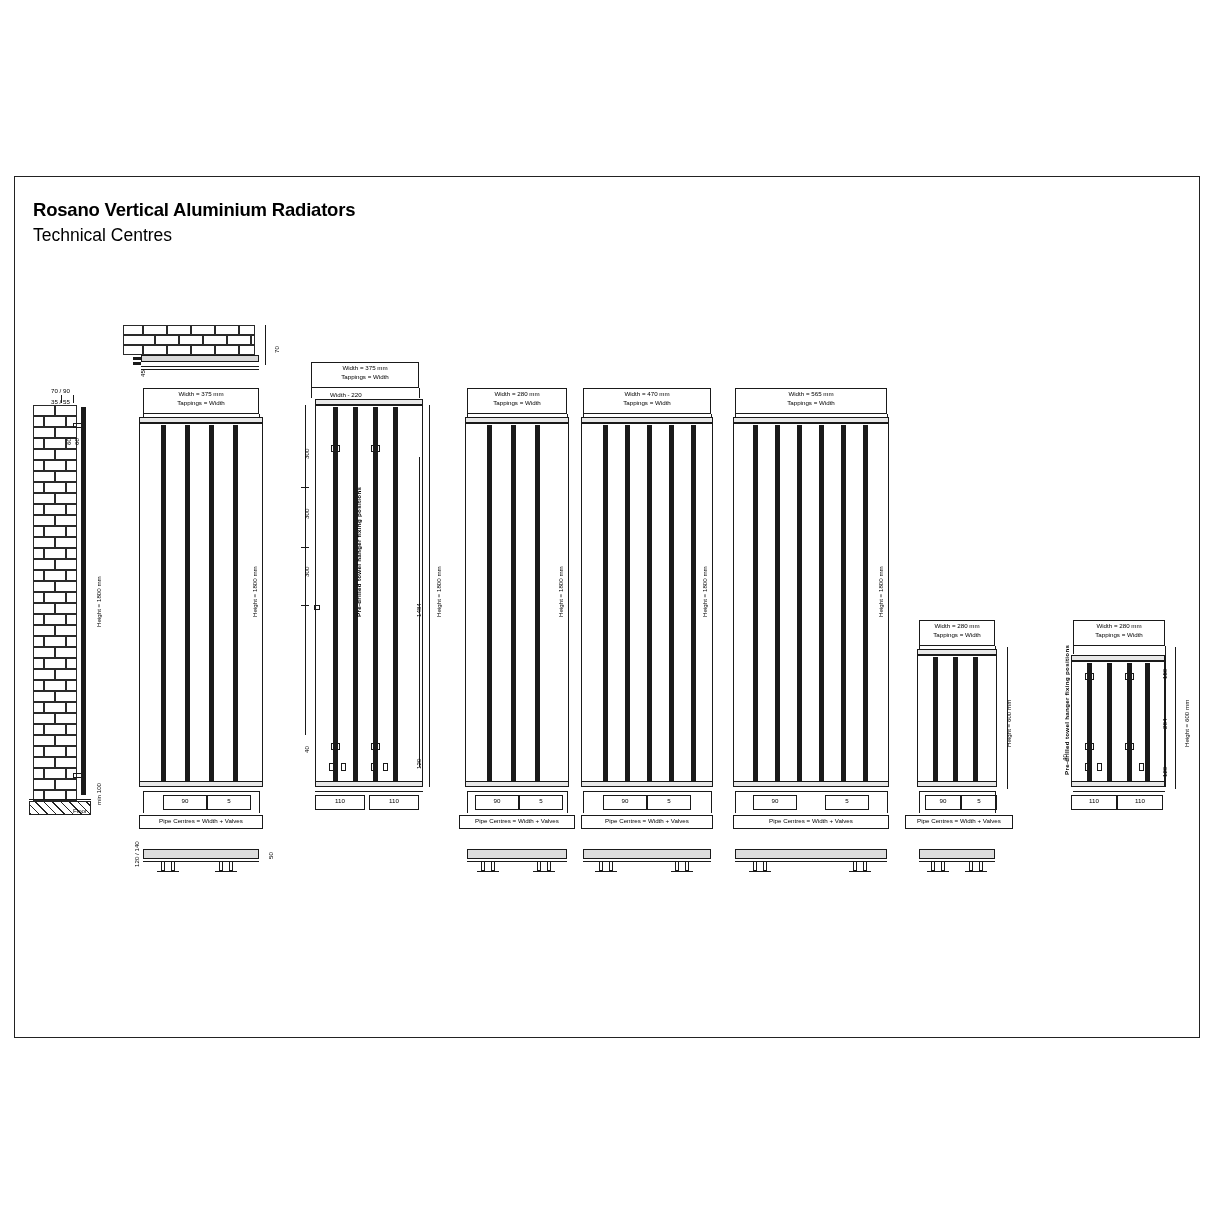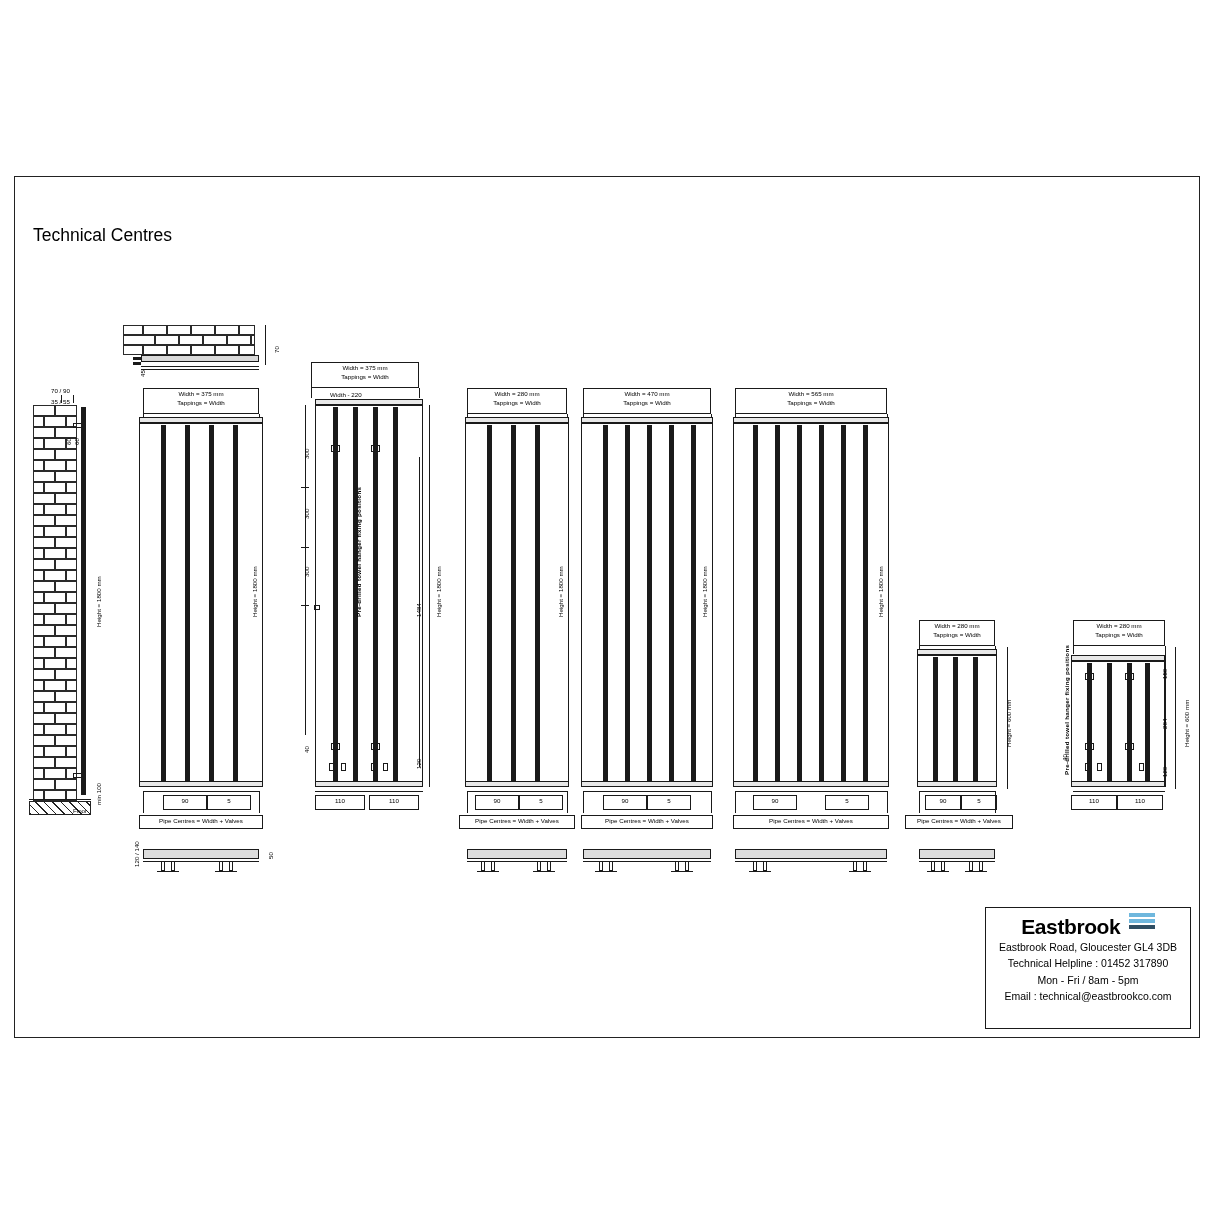--- a/index.html
+++ b/index.html
@@ -116,20 +116,21 @@
   #logo-panel .line {
     font-size: 10.5px;
     line-height: 1.55;
   }
 </style>
 </head>
 <body>
 
 <div id="sheet">
 
+  <div class="title-main">Rosano Vertical Aluminium Radiators</div>
   <div class="title-sub">Technical Centres</div>
 
   <div>
 
     <div class="brick" style="left:108px; top:148px; width:20px; height:10px;"></div>
     <div class="brick" style="left:128px; top:148px; width:24px; height:10px;"></div>
     <div class="brick" style="left:152px; top:148px; width:24px; height:10px;"></div>
     <div class="brick" style="left:176px; top:148px; width:24px; height:10px;"></div>
     <div class="brick" style="left:200px; top:148px; width:24px; height:10px;"></div>
     <div class="brick" style="left:224px; top:148px; width:16px; height:10px;"></div>
@@ -571,26 +572,14 @@
     <div class="dimbox" style="left:1102px; top:618px; width:46px; height:15px;">
       <span>110</span>
     </div>
 
     <div class="box" style="left:1070px; top:586px; width:5px; height:8px;"></div>
     <div class="box" style="left:1082px; top:586px; width:5px; height:8px;"></div>
     <div class="box" style="left:1112px; top:586px; width:5px; height:8px;"></div>
     <div class="box" style="left:1124px; top:586px; width:5px; height:8px;"></div>
   </div>
 
-  <div id="logo-panel">
-    <div style="white-space:nowrap;">
-      <span class="brand">Eastbrook</span>
-      <span class="bars">
-        <i></i><i></i><i class="dark"></i>
-      </span>
-    </div>
-    <div class="line">Eastbrook Road, Gloucester GL4 3DB</div>
-    <div class="line">Technical Helpline : 01452 317890</div>
-    <div class="line">Mon - Fri / 8am - 5pm</div>
-    <div class="line">Email : technical@eastbrookco.com</div>
-  </div>
 
 </div>
 
 </body></html>

